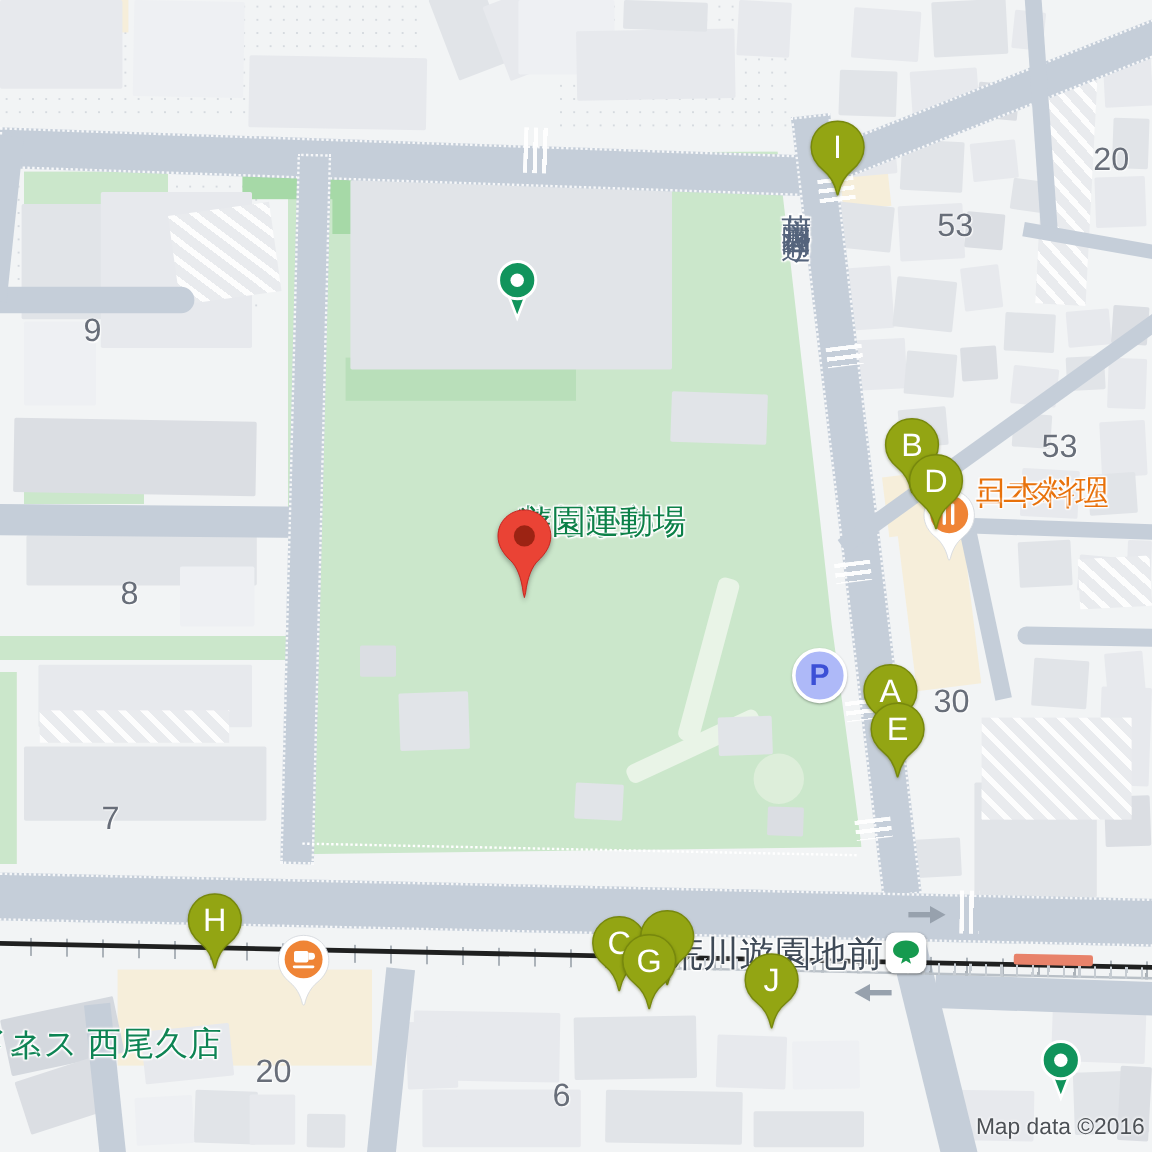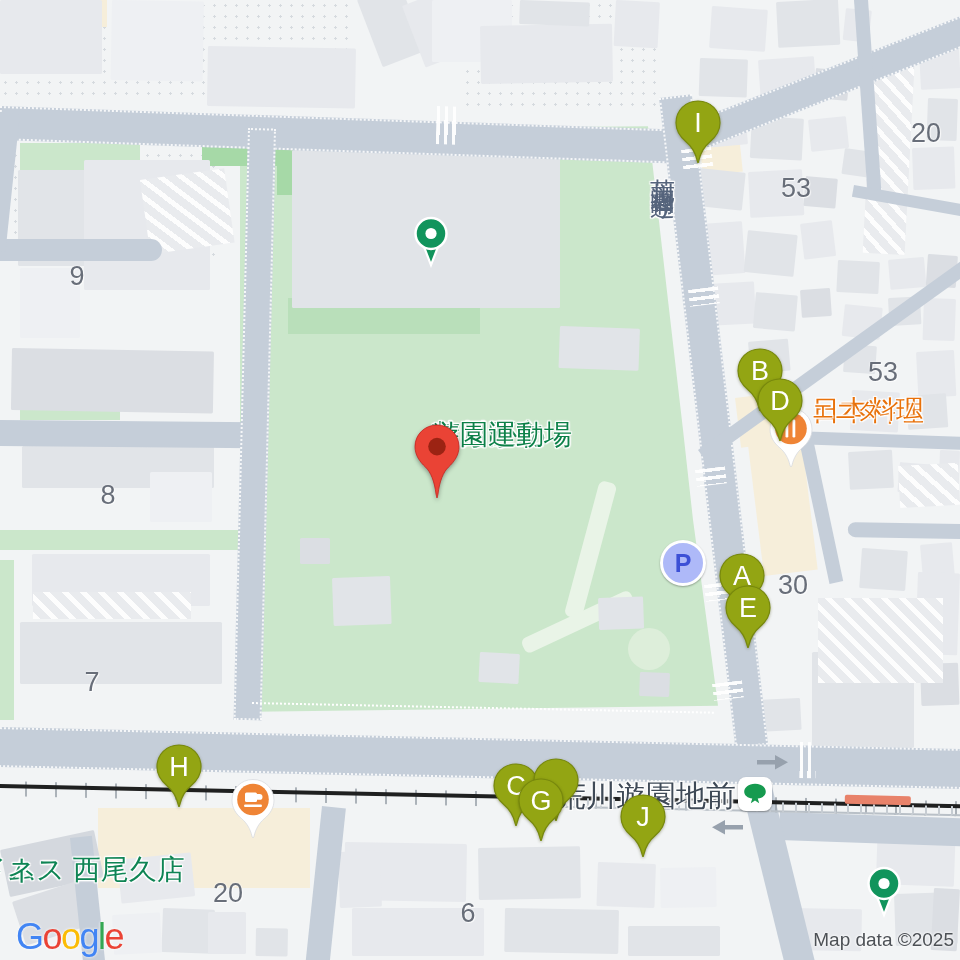--- a/index.html
+++ b/index.html
@@ -346,15 +346,14 @@
           <text x="24" y="33" text-anchor="middle" font-size="27" fill="#ffffff" font-family="Liberation Sans,DejaVu Sans,sans-serif">G</text>
         </svg>
       </div>
       <div class="pin" style="left: 619px; top: 793px;">
         <svg width="48" height="64" viewBox="0 0 48 64">
           <path d="M24 2C11.3 2 2 11.7 2 23.8c0 7.9 4.2 14.3 10.5 19.4 4.9 4 8.9 10.4 10.7 18.3L24 64l.8-2.5c1.8-7.9 5.8-14.3 10.7-18.3C41.8 38.1 46 31.7 46 23.8 46 11.7 36.7 2 24 2z" fill="#93a513" stroke="#77880d" stroke-width="1.2"></path>
           <text x="24" y="33" text-anchor="middle" font-size="27" fill="#ffffff" font-family="Liberation Sans,DejaVu Sans,sans-serif">J</text>
         </svg>
       </div>
     </div>
-  <div id="chrome-logo"><span style="color: rgb(66, 133, 244);">G</span><span style="color: rgb(234, 67, 53);">o</span><span style="color: rgb(251, 188, 5);">o</span><span style="color: rgb(66, 133, 244);">g</span><span style="color: rgb(52, 168, 83);">l</span><span style="color: rgb(234, 67, 53);">e</span></div>
-  <div id="attribution">Map data ©2025</div>
+  <div id="attribution">Map data ©2016</div>
 </div>
 
 </body></html>

